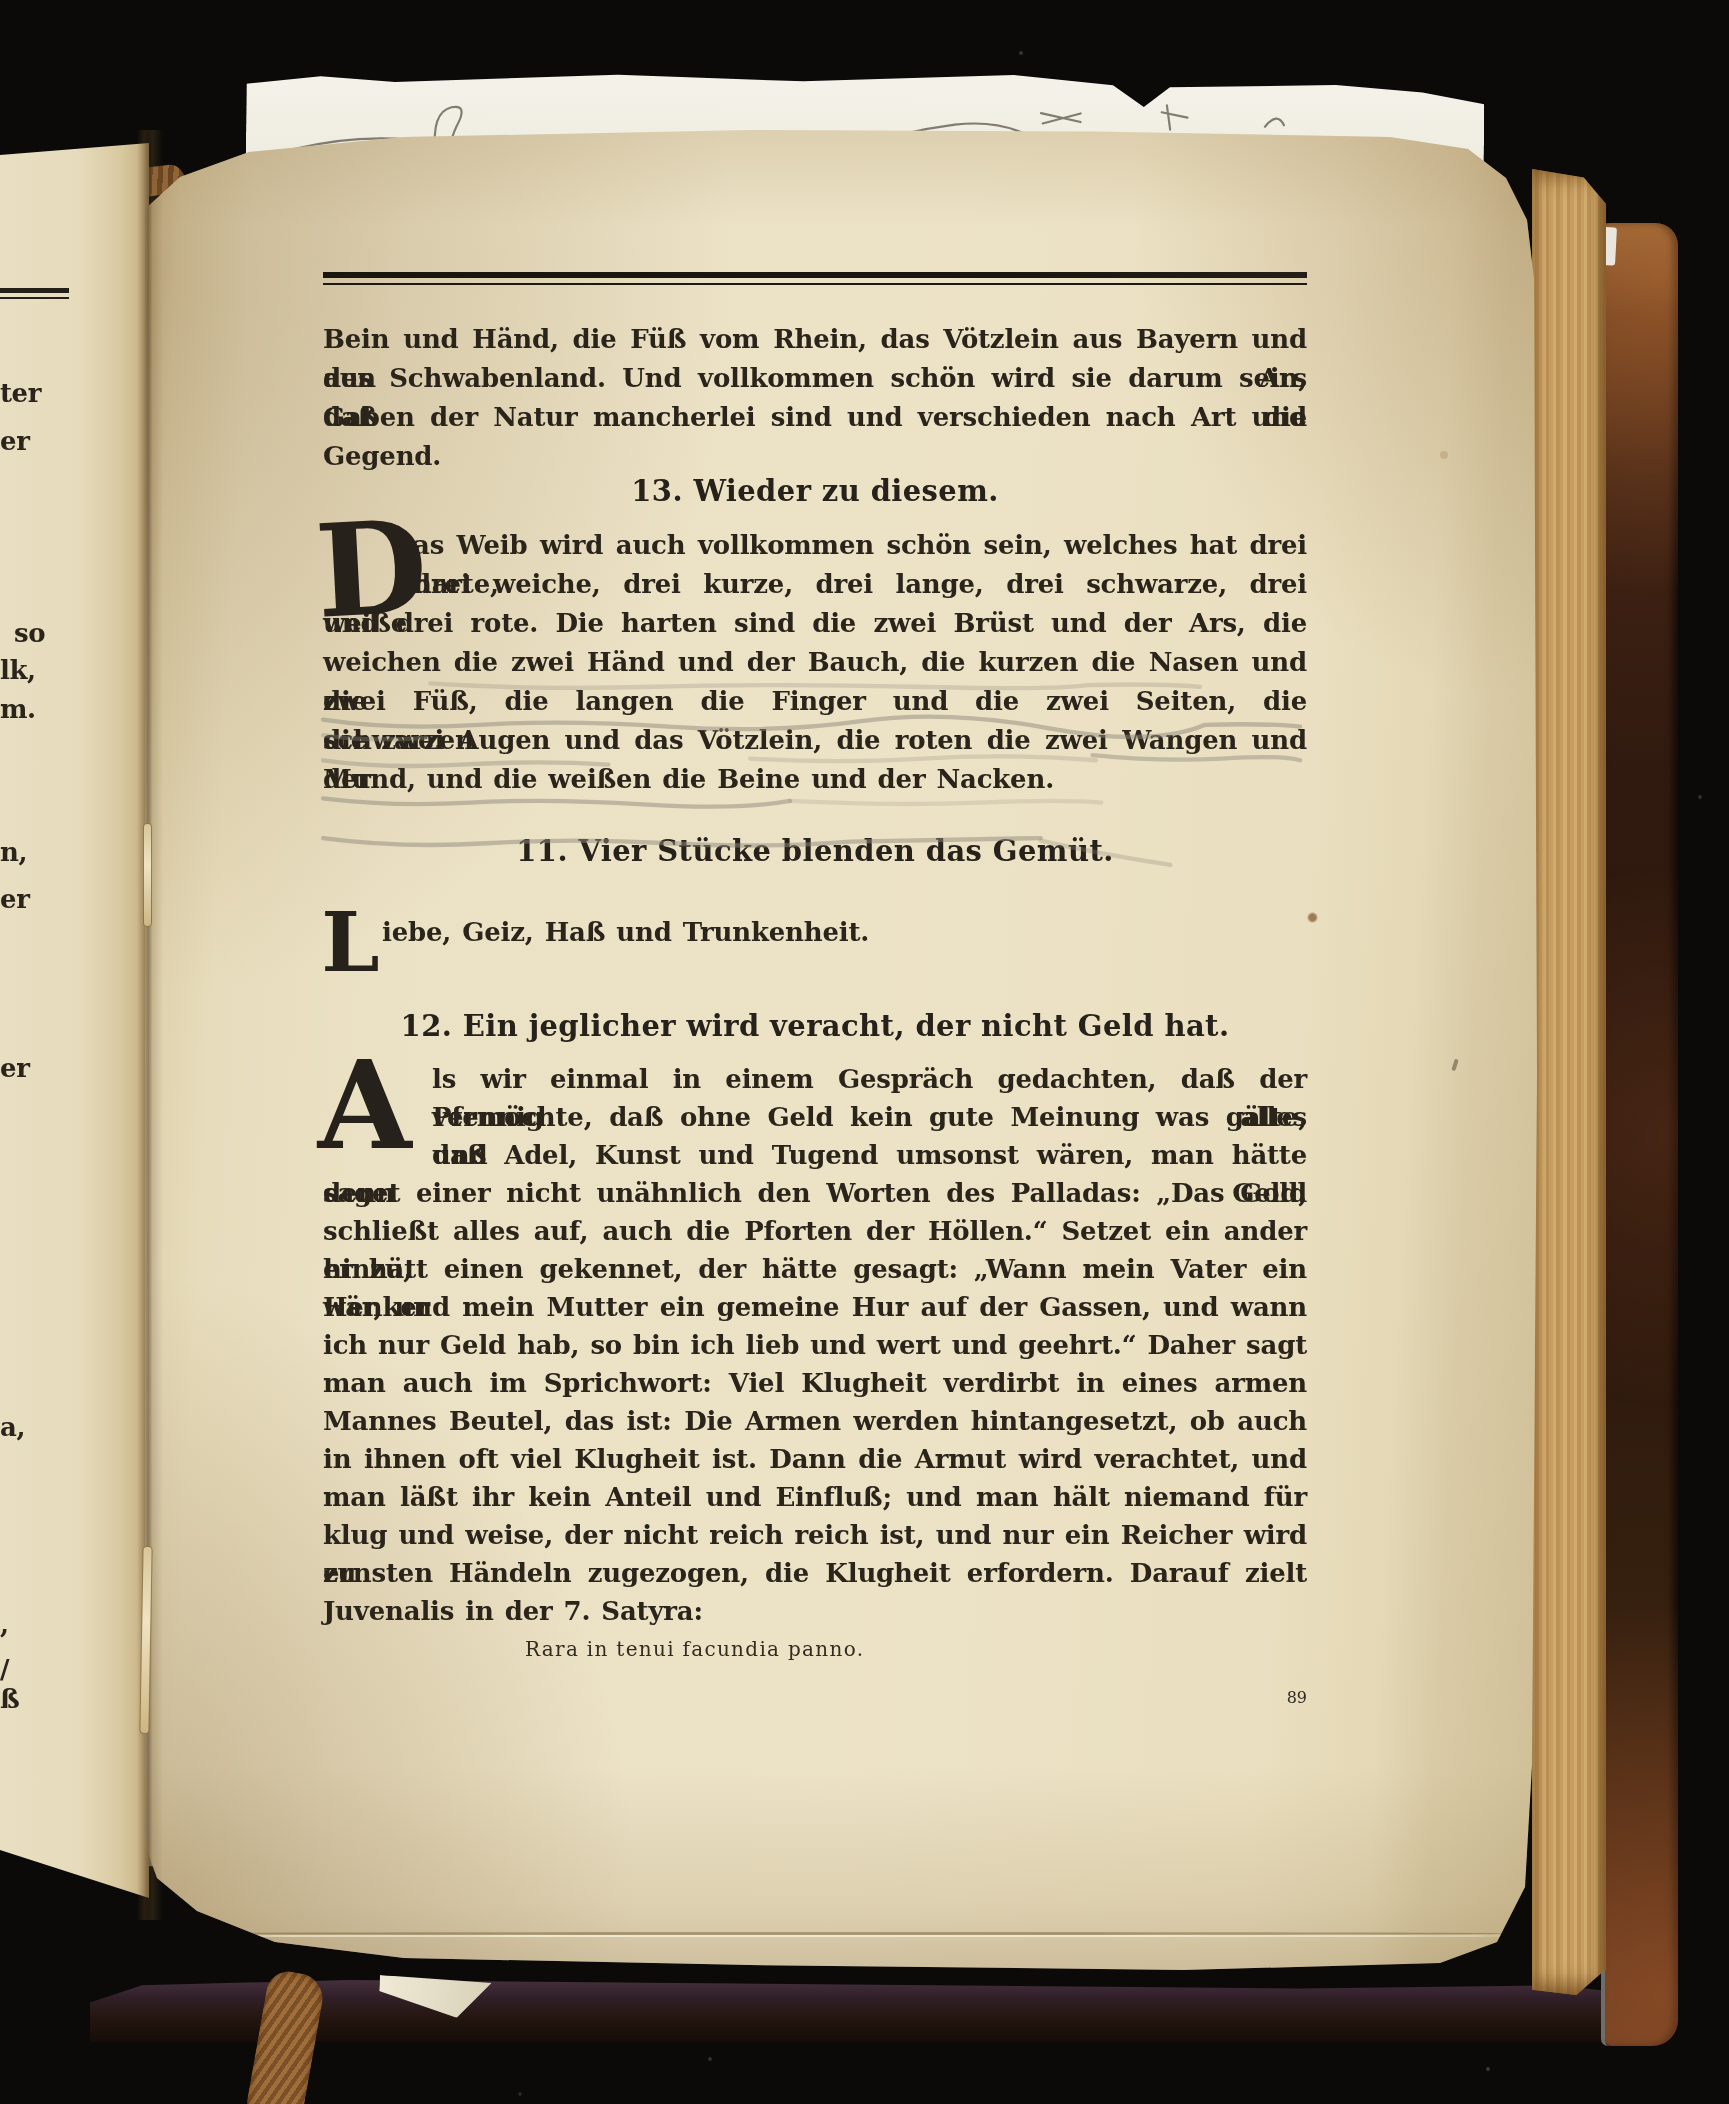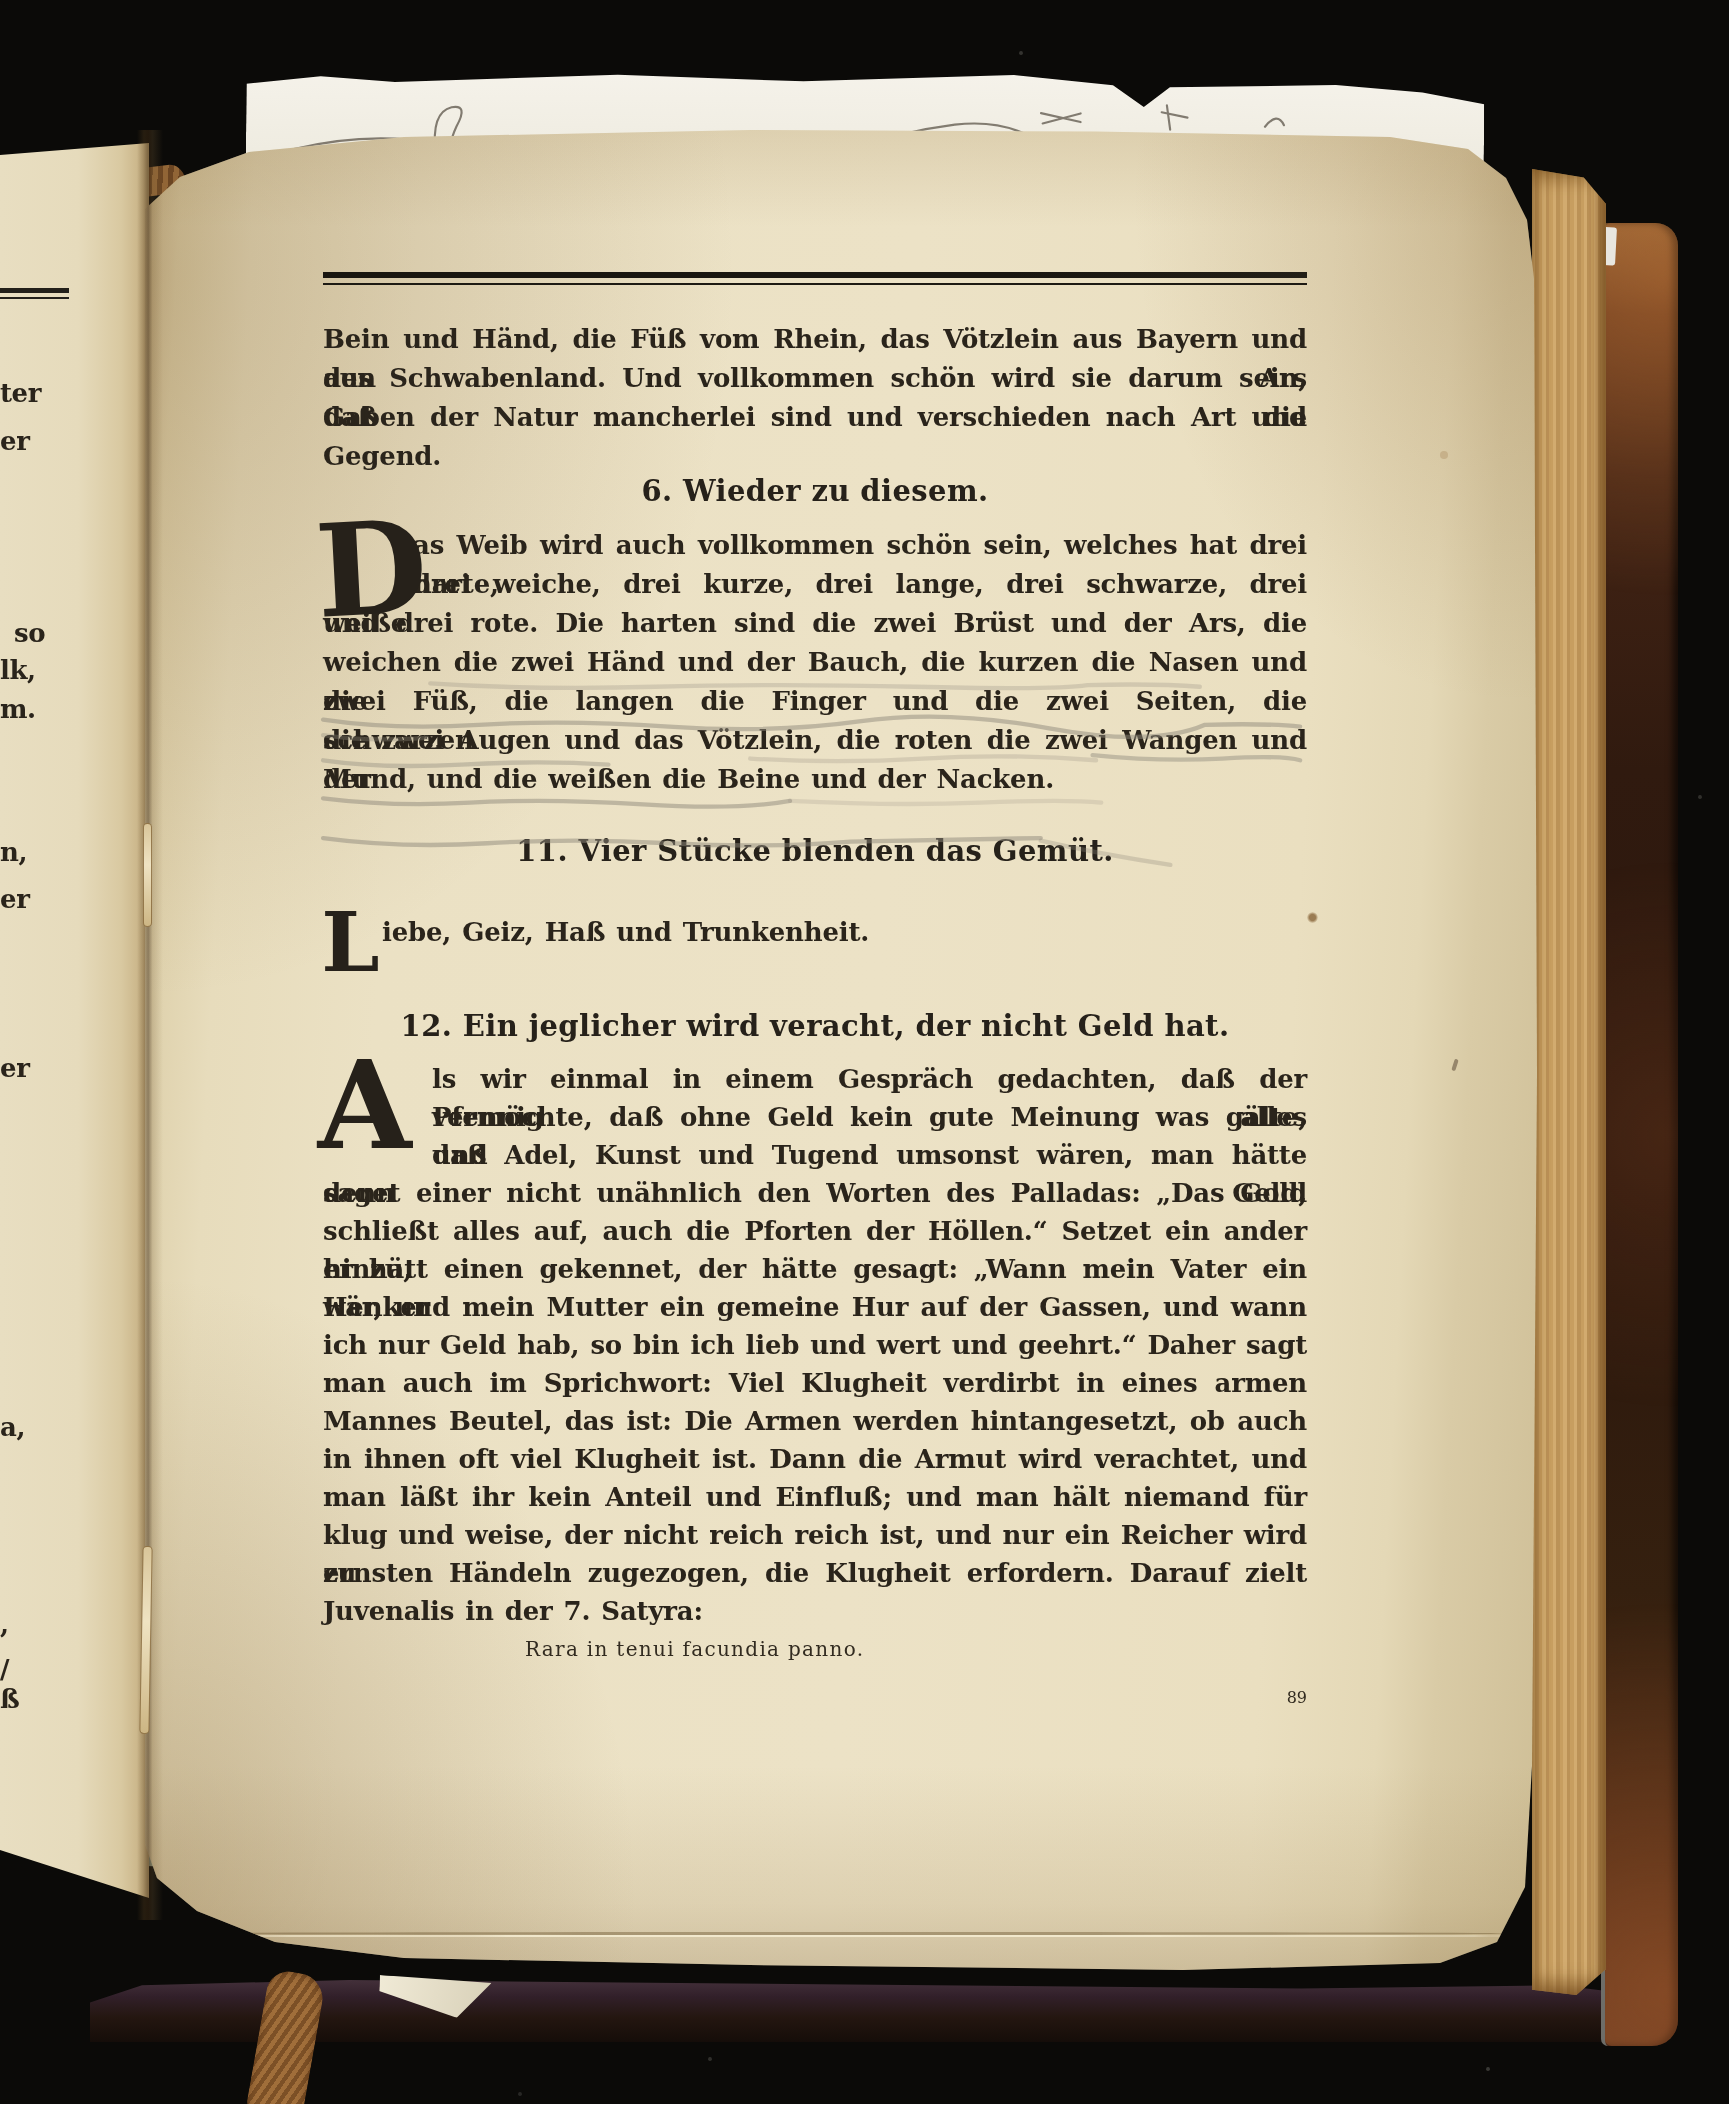--- a/index.html
+++ b/index.html
@@ -191,21 +191,21 @@
         <div class="bar1"></div>
           <div class="bar2"></div>
       </div>
 
       <div class="para intro">
           <div class="line">Bein und Händ, die Füß vom Rhein, das Vötzlein aus Bayern und den Ars</div>
           <div class="line">aus Schwabenland. Und vollkommen schön wird sie darum sein, daß die</div>
           <div class="line last">Gaben der Natur mancherlei sind und verschieden nach Art und Gegend.</div>
         </div>
 
-      <div class="heading h10">6. Wieder zu diesem.</div>
+      <div class="heading h10">13. Wieder zu diesem.</div>
       <div class="para p10">
         <span class="dc dc-d">
             <span class="glyph">D</span>
           </span>
         <span><div class="line">as Weib wird auch vollkommen schön sein, welches hat drei harte,</div><div class="line">drei weiche, drei kurze, drei lange, drei schwarze, drei weiße</div><div class="line">und drei rote. Die harten sind die zwei Brüst und der Ars, die</div><div class="line">weichen die zwei Händ und der Bauch, die kurzen die Nasen und die</div><div class="line">zwei Füß, die langen die Finger und die zwei Seiten, die schwarzen</div><div class="line">die zwei Augen und das Vötzlein, die roten die zwei Wangen und der</div><div class="line last">Mund, und die weißen die Beine und der Nacken.</div></span>
       </div>
 
       <div class="heading h11">11. Vier Stücke blenden das Gemüt.</div>
       <div class="para p11">
         <span class="dc dc-l">

